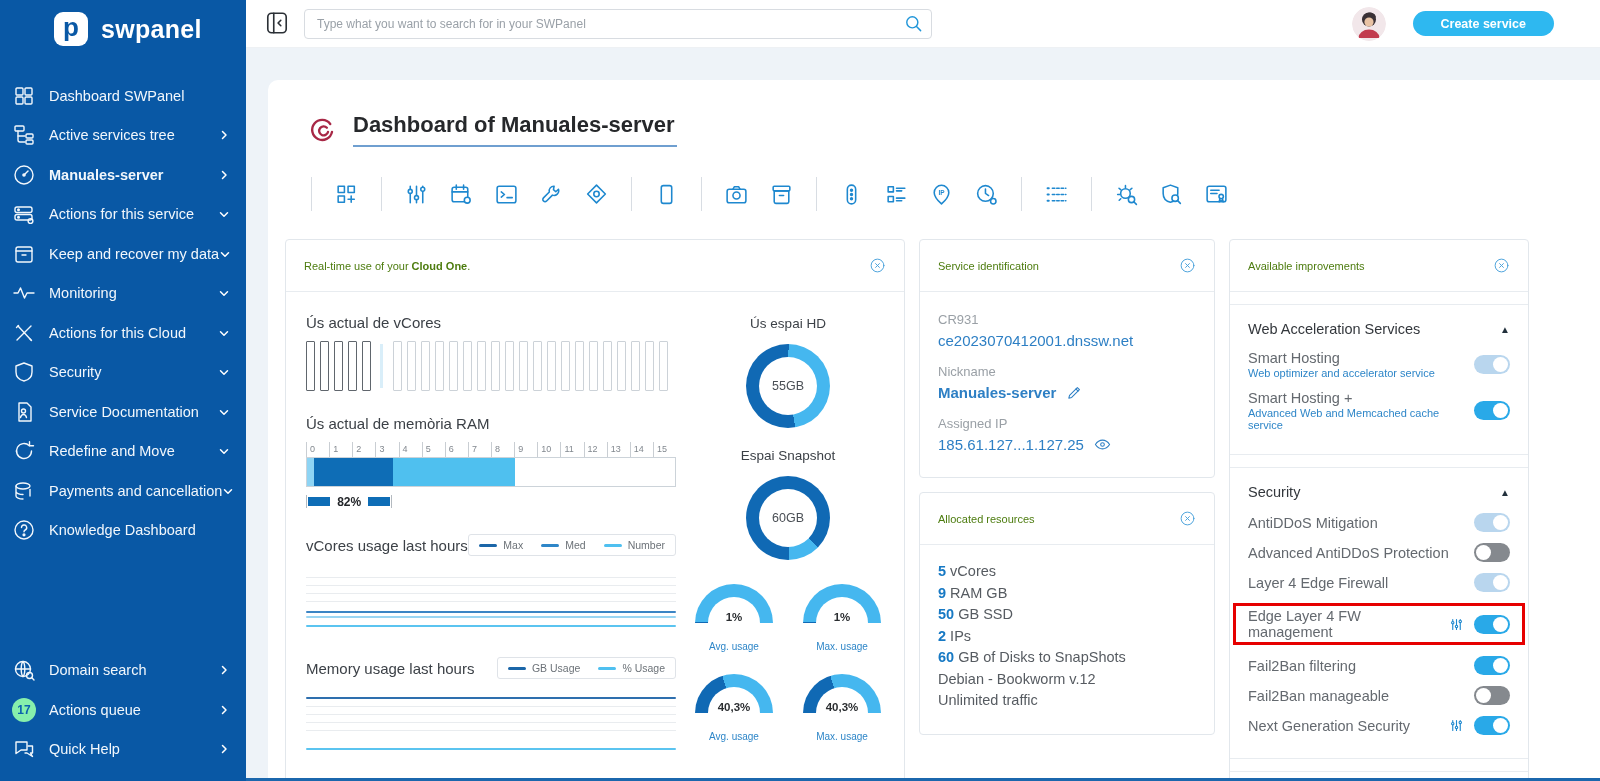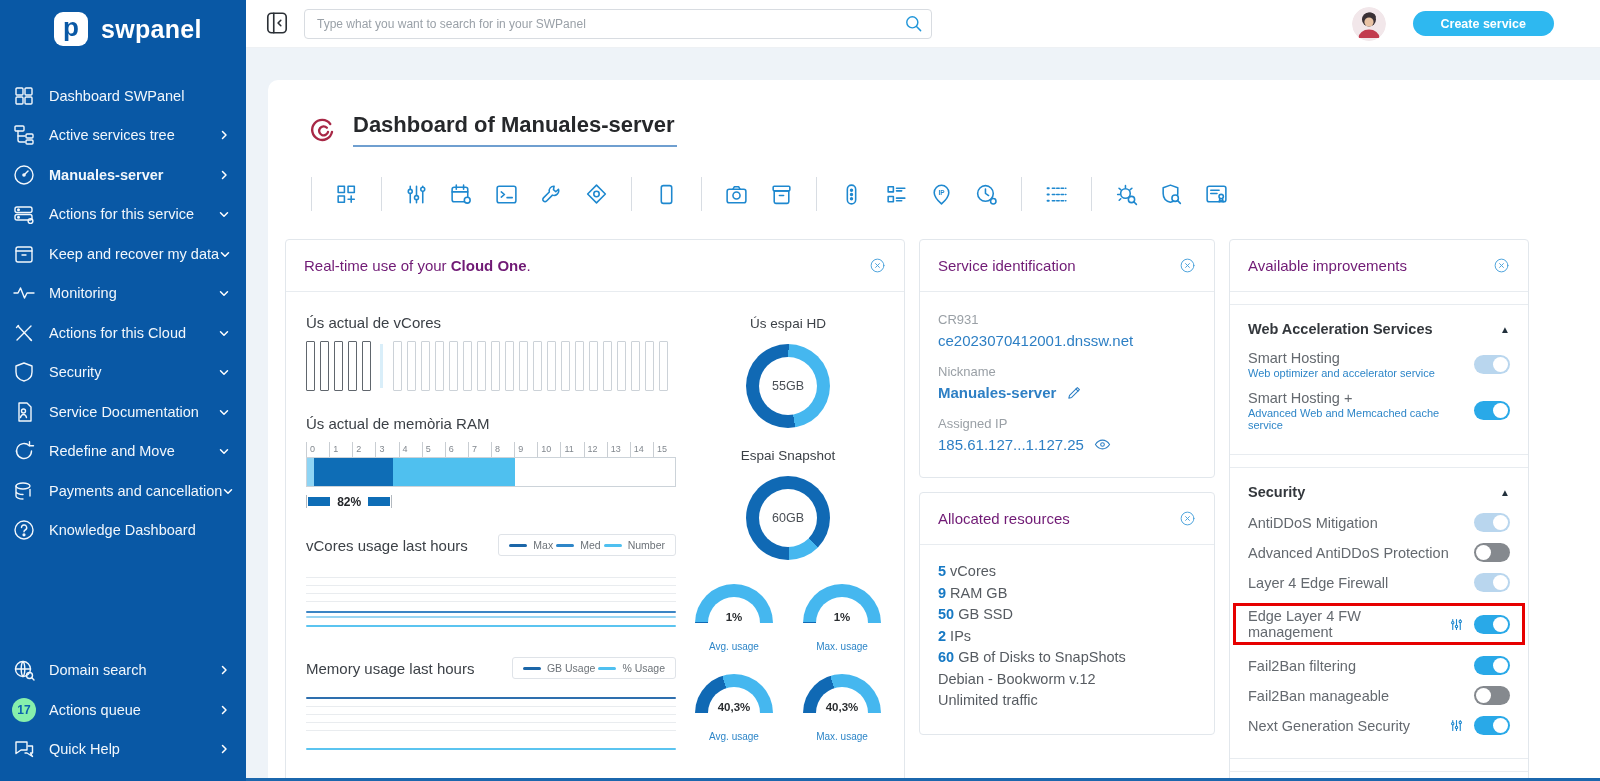--- a/index.html
+++ b/index.html
@@ -45,21 +45,21 @@
   .page-title{font-size:22px;font-weight:700;color:#26282b;margin:0;padding:0 2px 7px 0;border-bottom:2px solid #6f9fd0}
 
   .toolbar{display:flex;align-items:center;margin:0 0 28px 14px;color:#1e88cf}
   .tb-div{width:1px;height:34px;background:#d8dde3;margin:0 12px}
   .tb-icon{margin:0 10px;cursor:pointer;display:flex}
 
   
   .panels{display:flex;gap:14px;align-items:flex-start}
   .panel{background:#fff;border:1px solid #e2e7ec;border-radius:4px}
   .p-head{display:flex;align-items:center;justify-content:space-between;padding:17px 18px;border-bottom:1px solid #e8ecf0}
-  .p-title{font-size:15px;color:#701a75}
+  .p-title{font-size:11px;color:#4d7c0f}
   .p-close{color:#4da3dc;cursor:pointer;display:flex;background:none;border:none;padding:0}
 
   
   #panel-realtime{width:620px;flex:0 0 620px}
   .rt-body{display:flex;padding:22px 18px 0 20px}
   .rt-left{flex:1;min-width:0;padding-right:14px}
   .rt-right{width:196px;flex:0 0 196px;display:flex;flex-direction:column;align-items:center;padding-top:2px}
   .sec-label{font-size:15px;color:#3c4147;margin:0 0 10px}
   .vcores-bars{display:flex;align-items:center;height:50px;margin-bottom:24px}
   .vbar{width:9px;height:50px;border:1px solid #60666d;margin-right:5px;border-radius:1px}
@@ -68,21 +68,21 @@
   .ruler{display:flex;height:15px}
   .ruler span{flex:1;border-left:1px solid #c9ced3;font-size:9px;color:#82888f;padding:1px 0 0 3px;line-height:12px}
   .ram-bar{height:30px;border:1px solid #ccd3d9;position:relative;background:#fff}
   .ram-seg{position:absolute;top:0;bottom:0}
   .ram-annot{margin-top:8px;height:13px;display:flex;align-items:center;border-left:1px solid #b4bac0;border-right:1px solid #b4bac0;padding:0 1px}
   .annot-seg{flex:1;height:9px;background:#0e6db6}
   .annot-pct{font-size:12px;font-weight:700;color:#23262a;padding:0 7px;white-space:nowrap}
   .chart-block{margin-top:26px}
   .cb-head{display:flex;align-items:center;justify-content:space-between;margin-bottom:13px}
   .cb-title{font-size:15px;color:#3c4147}
-  .legend{display:flex;align-items:center;border:1px solid #dfe3e8;border-radius:3px;padding:4px 10px;gap:3px}
+  .legend{display:flex;align-items:center;border:1px solid #dfe3e8;border-radius:3px;padding:4px 10px;gap:18px}
   .lg-item{display:flex;align-items:center;gap:6px;font-size:10.5px;color:#6c7278;white-space:nowrap}
   .lg-line{width:18px;height:3px;border-radius:2px}
   .mini-chart{height:62px;position:relative}
   .gl{position:absolute;left:0;right:0;height:1px;background:#e9ecef}
   .cl{position:absolute;left:0;right:0;height:2px;border-radius:2px}
   .bw-block{padding:26px 18px 14px 20px}
 
   .donut-wrap{text-align:center;margin-bottom:20px}
   .d-label{font-size:13.5px;color:#3c4147;margin-bottom:13px}
   .donut{width:84px;height:84px;border-radius:50%;margin:0 auto;position:relative}
@@ -103,21 +103,21 @@
   .f-label:first-child{margin-top:6px}
   .f-value{font-size:15px;color:#2d7fc4;display:flex;align-items:center;gap:10px;cursor:pointer}
   .f-value.bold{font-weight:700}
   .res-body{padding:16px 18px 22px}
   .res-row{font-size:14.5px;color:#565b61;line-height:21.5px}
   .res-num{color:#1779c4;font-weight:700}
 
   
   #panel-imp{width:300px;flex:0 0 300px}
   .imp-section{margin-top:12px;border-top:1px solid #e8ecf0;border-bottom:1px solid #e8ecf0;padding:14px 18px 12px}
-  .imp-h{font-size:14.5px;font-weight:700;color:#33373c;display:flex;justify-content:space-between;align-items:center;margin:2px 0 13px;cursor:pointer}
+  .imp-h{font-size:14.5px;font-weight:400;color:#33373c;display:flex;justify-content:space-between;align-items:center;margin:2px 0 13px;cursor:pointer}
   .imp-arrow{font-size:10px;color:#22303c}
   .imp-row{display:flex;align-items:center;margin:11px 0}
   .imp-label-wrap{flex:1;min-width:0}
   .imp-label{font-size:14.5px;color:#64696f}
   .imp-sub{font-size:11px;color:#2e86c8;margin-top:1px}
   .cfg-icon{color:#1e88cf;margin-right:10px;display:flex;cursor:pointer}
   .toggle{width:36px;height:19px;border-radius:10px;position:relative;flex:0 0 36px;cursor:pointer}
   .toggle::after{content:"";position:absolute;top:2px;width:15px;height:15px;border-radius:50%;background:#fff}
   .toggle.on{background:#29a9e8}.toggle.on::after{right:2px}
   .toggle.pale{background:#b9d6ee}.toggle.pale::after{right:2px}

